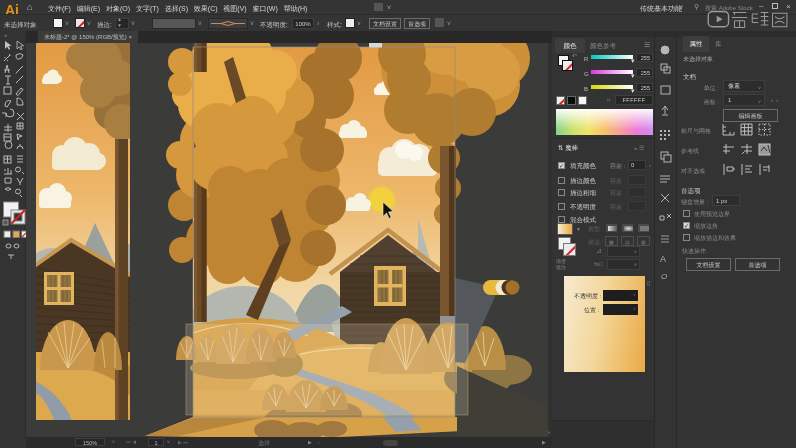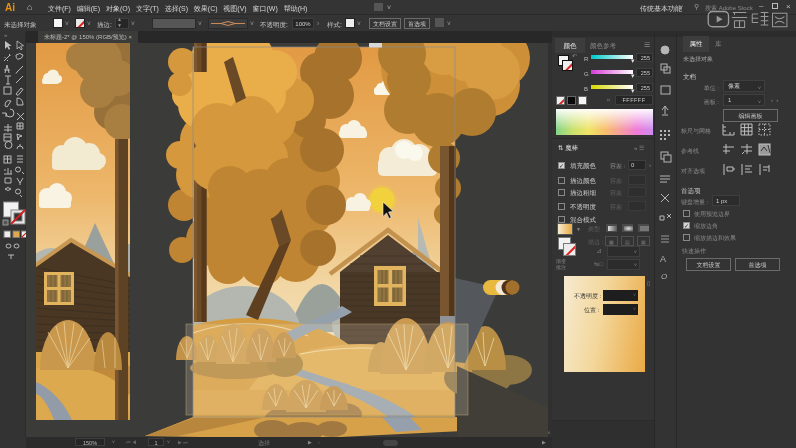--- a/index.html
+++ b/index.html
@@ -15,21 +15,21 @@
 #statusbar{left:0;top:406px;width:526px;height:11px;background:#2b2b2b;color:#9a9a9a;font-size:6px}
 #rightside{left:552px;top:31px;width:244px;height:417px;background:#333333}
 .panelbox{background:#262626;border:1px solid #3e3e3e;color:#cfcfcf}
 .btn{border:1px solid #6b6b6b;color:#c8c8c8;text-align:center;background:transparent}
 .dim{color:#8a8a8a}
 svg{display:block}
 </style></head>
 <body>
 
 <div class="abs" id="menubar">
-  <span class="abs" style="left:5px;top:2px;color:#e8920e;font-weight:bold;font-size:10px">Ai</span>
+  <span class="abs" style="left:5px;top:2px;color:#e8920e;font-weight:bold;font-size:14px">Ai</span>
   <span class="abs" style="left:27px;top:2px;font-size:9px;color:#cfcfcf">⌂</span>
   <span class="abs" style="left:48px;top:3.5px">文件(F)&nbsp;&nbsp;&nbsp;编辑(E)&nbsp;&nbsp;&nbsp;对象(O)&nbsp;&nbsp;&nbsp;文字(T)&nbsp;&nbsp;&nbsp;选择(S)&nbsp;&nbsp;&nbsp;效果(C)&nbsp;&nbsp;&nbsp;视图(V)&nbsp;&nbsp;&nbsp;窗口(W)&nbsp;&nbsp;&nbsp;帮助(H)</span>
   <span class="abs" style="left:374px;top:3px;width:9px;height:8px;background:#555"></span>
   <span class="abs" style="left:387px;top:3.5px;color:#aaa">˅</span>
   <span class="abs" style="left:640px;top:3.5px">传统基本功能</span>
   <span class="abs" style="left:679px;top:3.5px;color:#aaa">˅</span>
   <span class="abs" style="left:694px;top:3px;color:#999">⚲</span>
   <span class="abs" style="left:705px;top:4px;color:#8a8a8a;font-size:6px">搜索 Adobe Stock</span>
   <span class="abs" style="left:759px;top:1px;color:#bbb;font-size:8px">–</span>
   <span class="abs" style="left:772px;top:2.5px;width:6px;height:6px;border:1px solid #bbb"></span>

